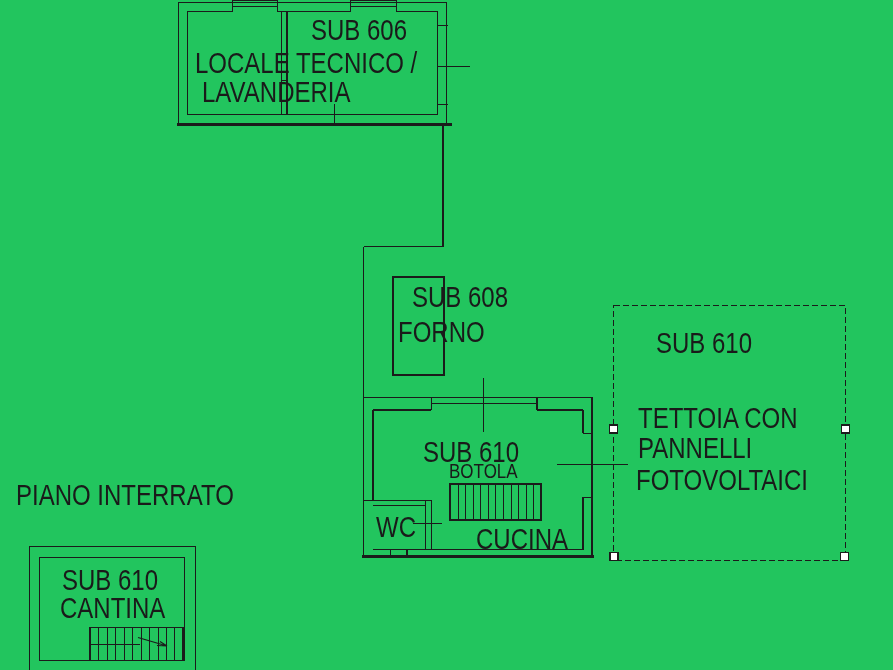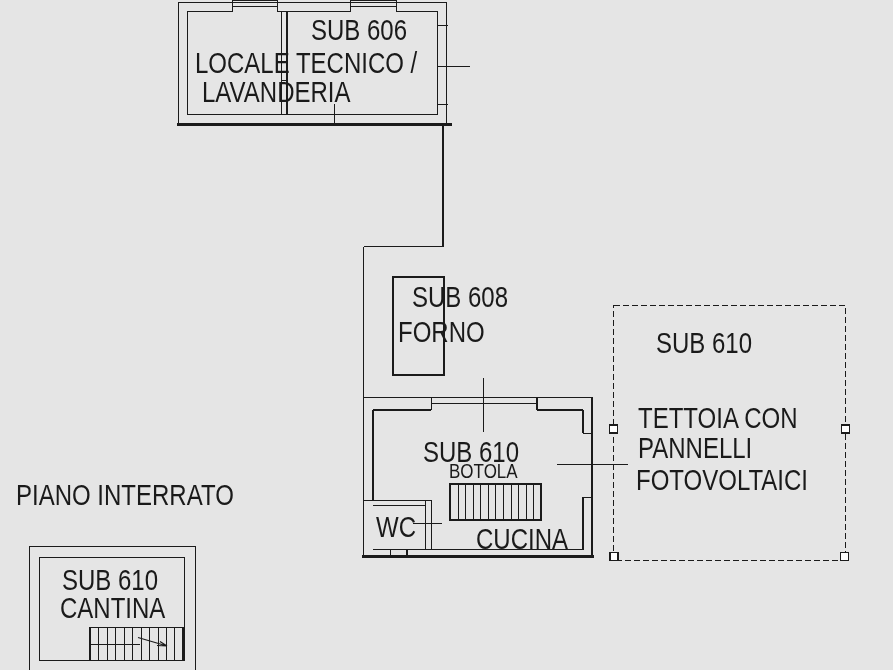--- a/index.html
+++ b/index.html
@@ -4,21 +4,21 @@
 <style>
   html, body {
     margin: 0;
     padding: 0;
     background: #ffffff;
   }
   #plan {
     position: relative;
     width: 893px;
     height: 670px;
-    background: #e5e5e5;
+    background: #22c55e;
     overflow: hidden;
     font-family: "Liberation Sans", sans-serif;
   }
   #linework {
     position: absolute;
     left: 0;
     top: 0;
   }
   .lbl {
     position: absolute;

